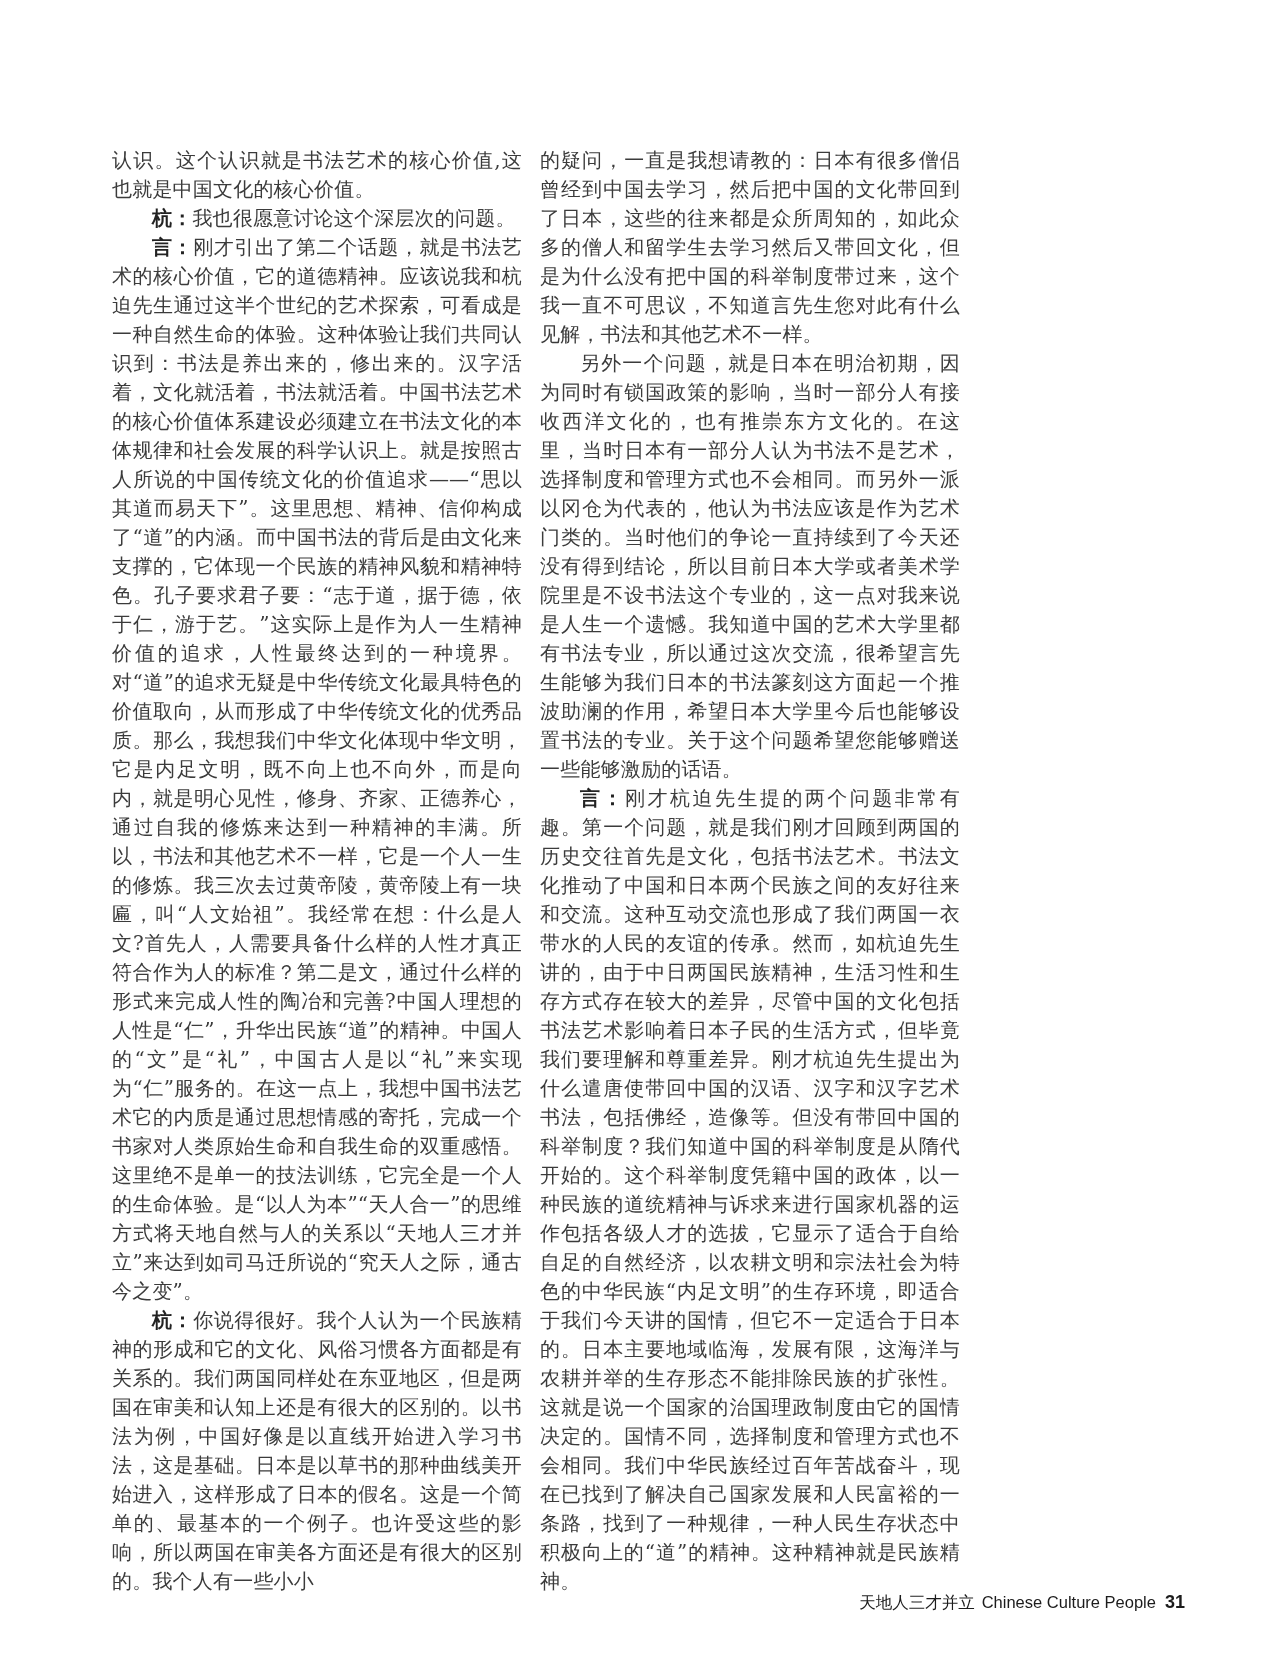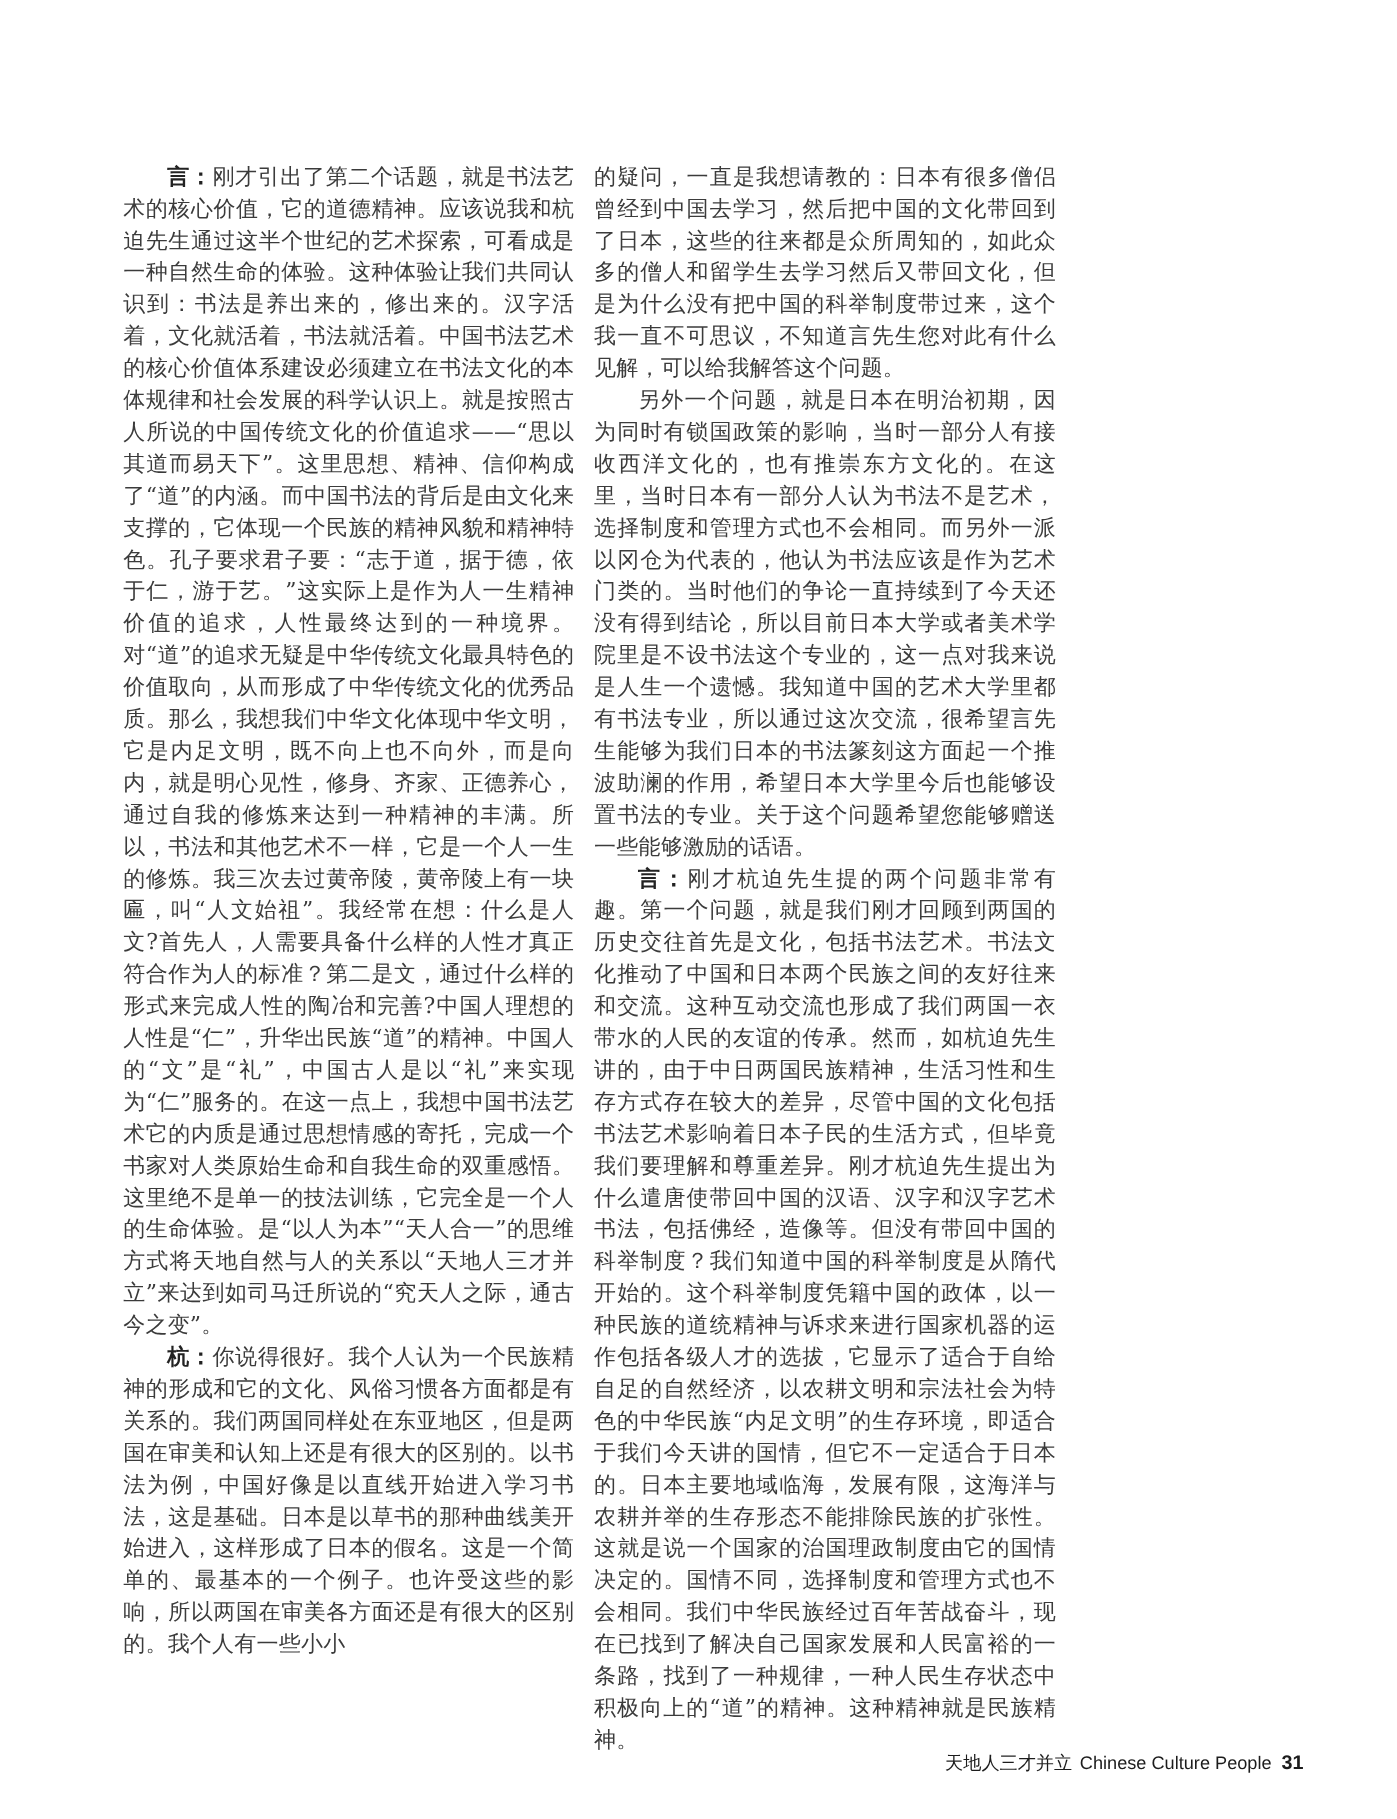--- a/index.html
+++ b/index.html
@@ -46,24 +46,26 @@
     font-size: 18px;
     margin-left: 9px;
     text-align: center;
   }
 </style>
 </head>
 <body>
 
 <div class="page">
   <div class="col col-left" id="col-left">
+      <p class="para">认识。这个认识就是书法艺术的核心价值,这也就是中国文化的核心价值。</p>
+      <p class="para indent"><b class="speaker">杭：</b>我也很愿意讨论这个深层次的问题。</p>
       <p class="para indent"><b class="speaker">言：</b>刚才引出了第二个话题，就是书法艺术的核心价值，它的道德精神。应该说我和杭迫先生通过这半个世纪的艺术探索，可看成是一种自然生命的体验。这种体验让我们共同认识到：书法是养出来的，修出来的。汉字活着，文化就活着，书法就活着。中国书法艺术的核心价值体系建设必须建立在书法文化的本体规律和社会发展的科学认识上。就是按照古人所说的中国传统文化的价值追求——“思以其道而易天下”。这里思想、精神、信仰构成了“道”的内涵。而中国书法的背后是由文化来支撑的，它体现一个民族的精神风貌和精神特色。孔子要求君子要：“志于道，据于德，依于仁，游于艺。”这实际上是作为人一生精神价值的追求，人性最终达到的一种境界。对“道”的追求无疑是中华传统文化最具特色的价值取向，从而形成了中华传统文化的优秀品质。那么，我想我们中华文化体现中华文明，它是内足文明，既不向上也不向外，而是向内，就是明心见性，修身、齐家、正德养心，通过自我的修炼来达到一种精神的丰满。所以，书法和其他艺术不一样，它是一个人一生的修炼。我三次去过黄帝陵，黄帝陵上有一块匾，叫“人文始祖”。我经常在想：什么是人文?首先人，人需要具备什么样的人性才真正符合作为人的标准？第二是文，通过什么样的形式来完成人性的陶冶和完善?中国人理想的人性是“仁”，升华出民族“道”的精神。中国人的“文”是“礼”，中国古人是以“礼”来实现为“仁”服务的。在这一点上，我想中国书法艺术它的内质是通过思想情感的寄托，完成一个书家对人类原始生命和自我生命的双重感悟。这里绝不是单一的技法训练，它完全是一个人的生命体验。是“以人为本”“天人合一”的思维方式将天地自然与人的关系以“天地人三才并立”来达到如司马迁所说的“究天人之际，通古今之变”。</p>
       <p class="para indent"><b class="speaker">杭：</b>你说得很好。我个人认为一个民族精神的形成和它的文化、风俗习惯各方面都是有关系的。我们两国同样处在东亚地区，但是两国在审美和认知上还是有很大的区别的。以书法为例，中国好像是以直线开始进入学习书法，这是基础。日本是以草书的那种曲线美开始进入，这样形成了日本的假名。这是一个简单的、最基本的一个例子。也许受这些的影响，所以两国在审美各方面还是有很大的区别的。我个人有一些小小</p>
     </div>
   <div class="col col-right" id="col-right">
-      <p class="para">的疑问，一直是我想请教的：日本有很多僧侣曾经到中国去学习，然后把中国的文化带回到了日本，这些的往来都是众所周知的，如此众多的僧人和留学生去学习然后又带回文化，但是为什么没有把中国的科举制度带过来，这个我一直不可思议，不知道言先生您对此有什么见解，可以给我解答这个问题。</p>
+      <p class="para">的疑问，一直是我想请教的：日本有很多僧侣曾经到中国去学习，然后把中国的文化带回到了日本，这些的往来都是众所周知的，如此众多的僧人和留学生去学习然后又带回文化，但是为什么没有把中国的科举制度带过来，这个我一直不可思议，不知道言先生您对此有什么见解，书法和其他艺术不一样。</p>
       <p class="para indent">另外一个问题，就是日本在明治初期，因为同时有锁国政策的影响，当时一部分人有接收西洋文化的，也有推崇东方文化的。在这里，当时日本有一部分人认为书法不是艺术，选择制度和管理方式也不会相同。而另外一派以冈仓为代表的，他认为书法应该是作为艺术门类的。当时他们的争论一直持续到了今天还没有得到结论，所以目前日本大学或者美术学院里是不设书法这个专业的，这一点对我来说是人生一个遗憾。我知道中国的艺术大学里都有书法专业，所以通过这次交流，很希望言先生能够为我们日本的书法篆刻这方面起一个推波助澜的作用，希望日本大学里今后也能够设置书法的专业。关于这个问题希望您能够赠送一些能够激励的话语。</p>
       <p class="para indent"><b class="speaker">言：</b>刚才杭迫先生提的两个问题非常有趣。第一个问题，就是我们刚才回顾到两国的历史交往首先是文化，包括书法艺术。书法文化推动了中国和日本两个民族之间的友好往来和交流。这种互动交流也形成了我们两国一衣带水的人民的友谊的传承。然而，如杭迫先生讲的，由于中日两国民族精神，生活习性和生存方式存在较大的差异，尽管中国的文化包括书法艺术影响着日本子民的生活方式，但毕竟我们要理解和尊重差异。刚才杭迫先生提出为什么遣唐使带回中国的汉语、汉字和汉字艺术书法，包括佛经，造像等。但没有带回中国的科举制度？我们知道中国的科举制度是从隋代开始的。这个科举制度凭籍中国的政体，以一种民族的道统精神与诉求来进行国家机器的运作包括各级人才的选拔，它显示了适合于自给自足的自然经济，以农耕文明和宗法社会为特色的中华民族“内足文明”的生存环境，即适合于我们今天讲的国情，但它不一定适合于日本的。日本主要地域临海，发展有限，这海洋与农耕并举的生存形态不能排除民族的扩张性。这就是说一个国家的治国理政制度由它的国情决定的。国情不同，选择制度和管理方式也不会相同。我们中华民族经过百年苦战奋斗，现在已找到了解决自己国家发展和人民富裕的一条路，找到了一种规律，一种人民生存状态中积极向上的“道”的精神。这种精神就是民族精神。</p>
     </div>
   <div class="footer">
     <span>天地人三才并立</span><span class="en">Chinese Culture People</span><span class="pagenum">31</span>
   </div>
 </div>
 
 </body></html>

